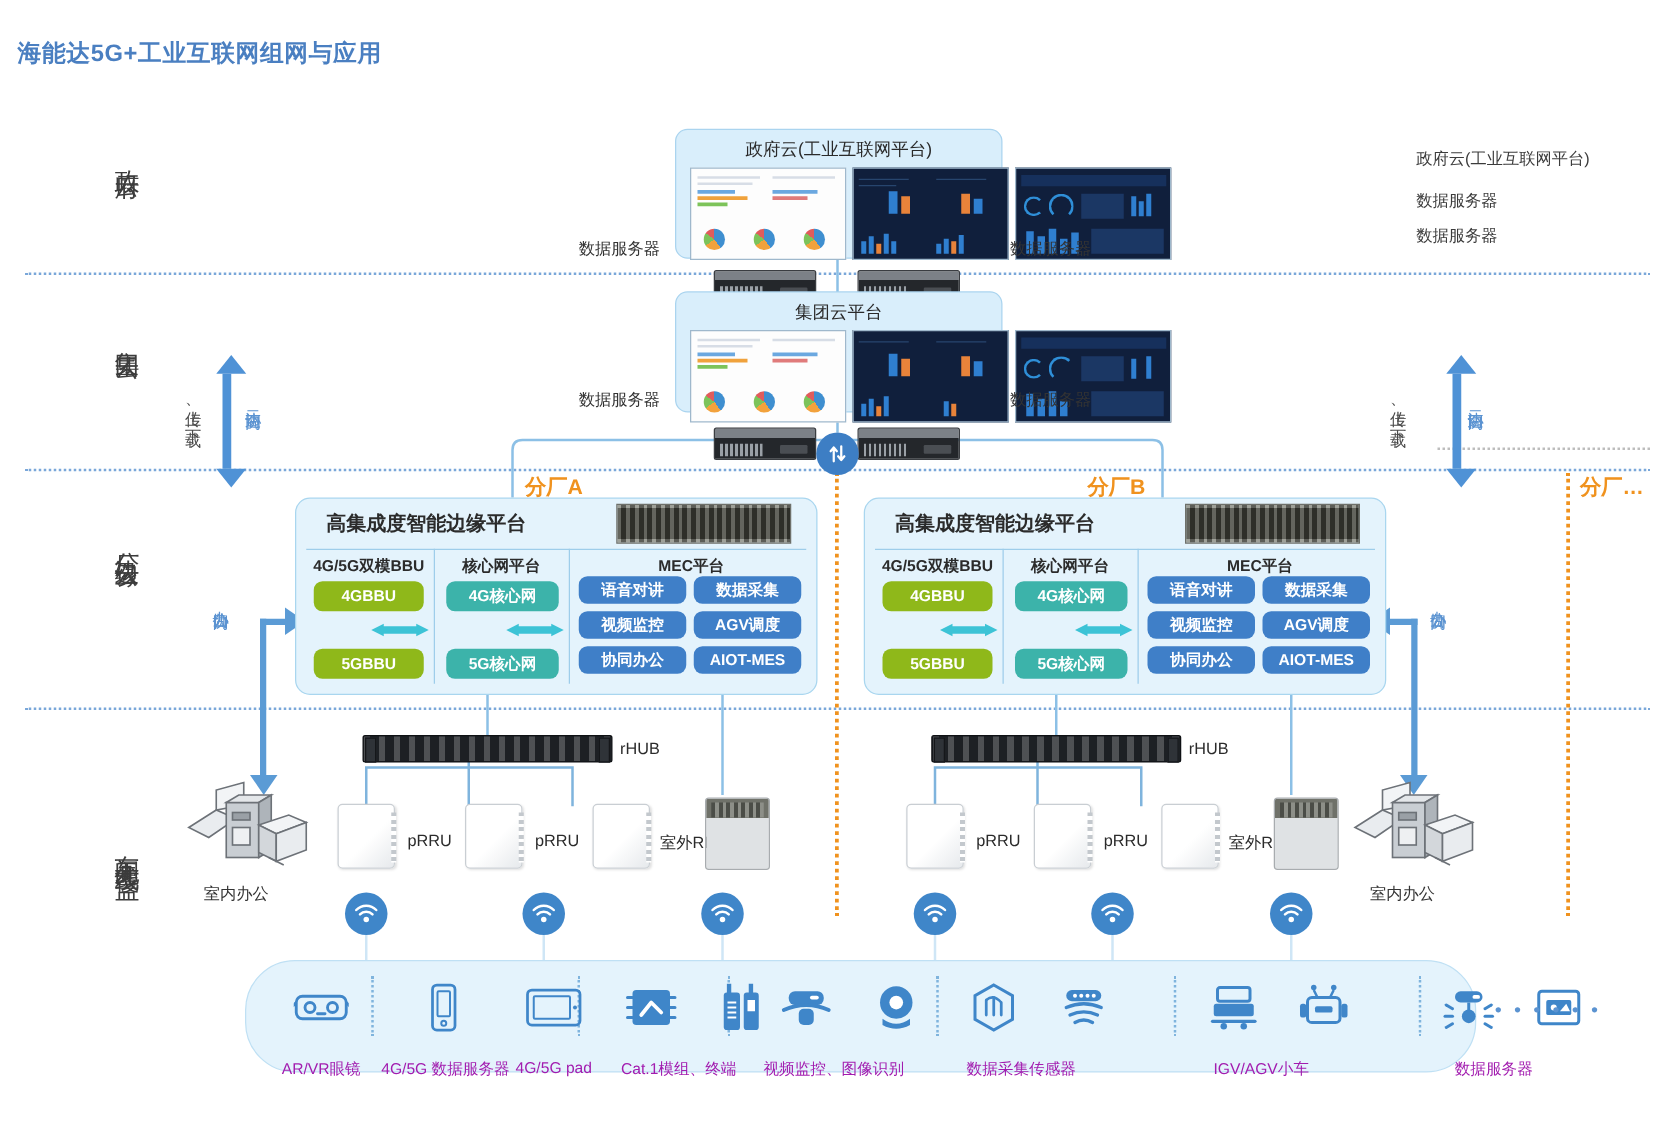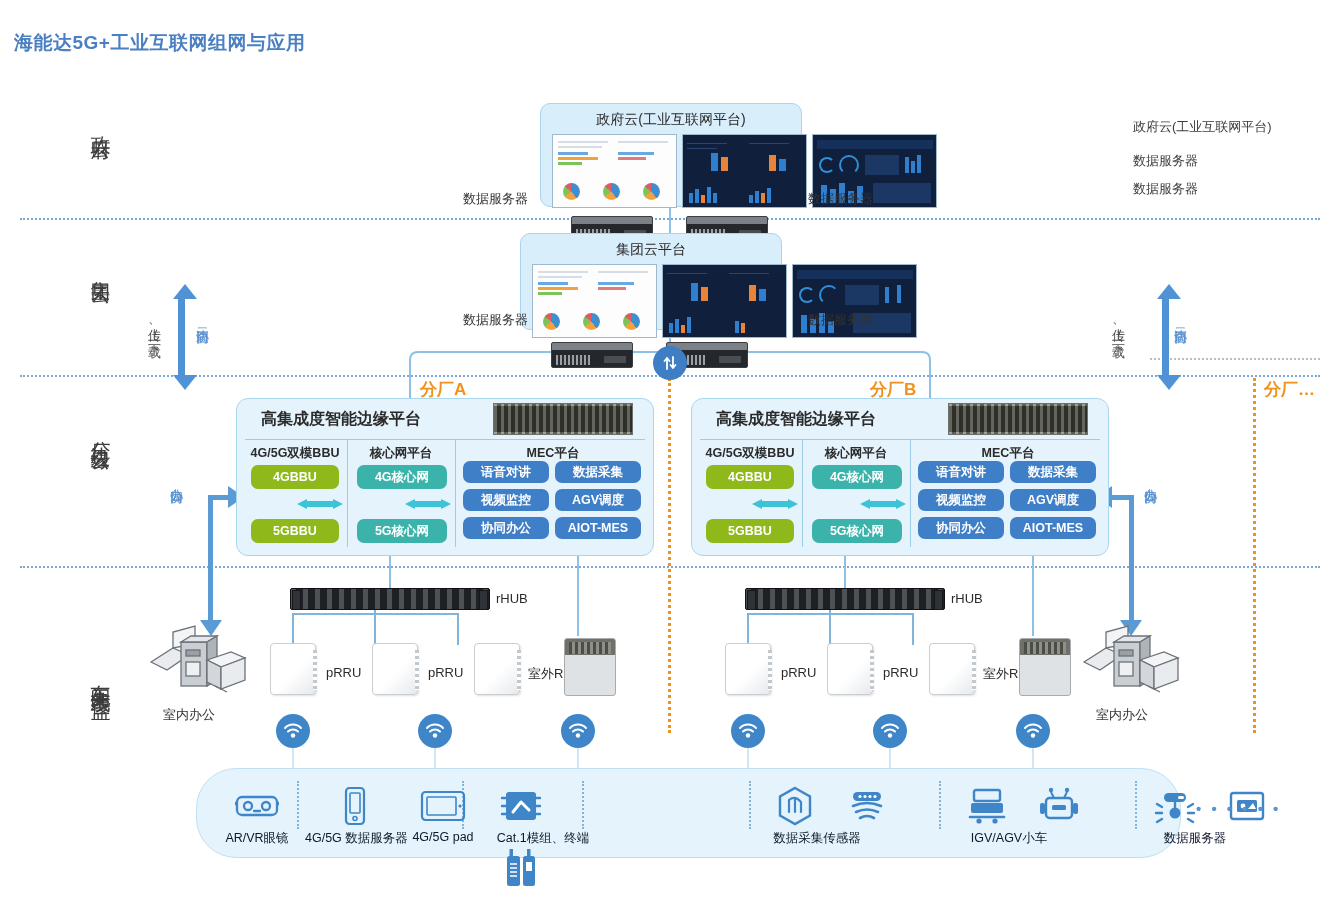--- a/index.html
+++ b/index.html
@@ -192,21 +192,21 @@
 
   
   #device-strip {
     position:absolute; background:#e4f3fc; border:1px solid #bfe0f4;
     border-radius:40px;
   }
   .dev-group { position:absolute; top:14px; display:flex; gap:16px; align-items:flex-start; }
   .dev-item { width:56px; text-align:center; }
   .dev-icon { height:46px; display:flex; align-items:center; justify-content:center; }
   .dev-caption {
-    position:absolute; top:47px; font-size:12.5px; color:#0f172a; text-align:center; white-space:nowrap;
+    position:absolute; top:64px; font-size:12.5px; color:#a21caf; text-align:center; white-space:nowrap;
   }
   .dev-sep { position:absolute; top:12px; height:48px; width:0; border-left:2px dotted #7fb4dd; }
   #strip-ellipsis {
     position:absolute; font-size:15px; color:#5b93d1; letter-spacing:3px; font-weight:700;
   }
   .dashed-top-right { position:absolute; border-top:2px dotted #bdbdbd; }
 </style>
 </head>
 <body>
 
@@ -312,21 +312,21 @@
   <div class="server" style="left:30px; top:112px;"></div>
   <div class="server" style="left:145px; top:112px;"></div>
 </div>
 <div class="abs side-label" style="left:463px; top:190px;">数据服务器</div>
 <div class="abs side-label" style="left:808px; top:190px;">数据服务器</div>
 
 <div class="abs legend-item" style="left:1133px; top:118px;">政府云(工业互联网平台)</div>
 <div class="abs legend-item" style="left:1133px; top:152px;">数据服务器</div>
 <div class="abs legend-item" style="left:1133px; top:180px;">数据服务器</div>
 
-<div class="abs cloud-panel" style="left:520px; top:233px; width:262px; height:97px;text-decoration:underline;">
+<div class="abs cloud-panel" style="left:540px; top:233px; width:262px; height:97px;text-decoration:underline;">
   <div class="cloud-title">集团云平台</div>
   <div class="screens">
     <div class="screen light">
       <div class="sl-row" style="left:5px;top:6px;width:50px"></div>
       <div class="sl-row" style="left:5px;top:11px;width:44px"></div>
       <div class="sl-bar" style="left:5px;top:17px;width:30px;background:#6ba8e0"></div>
       <div class="sl-bar" style="left:5px;top:22px;width:40px;background:#f0a23c"></div>
       <div class="sl-bar" style="left:5px;top:27px;width:24px;background:#7dc35a"></div>
       <div class="sl-row" style="left:65px;top:6px;width:50px"></div>
       <div class="sl-bar" style="left:65px;top:17px;width:36px;background:#6ba8e0"></div>
@@ -635,21 +635,21 @@
         <svg width="46" height="34" viewBox="0 0 46 34">
           <rect x="2" y="3" width="42" height="28" rx="3.5" stroke="#3f86c9" stroke-width="2.2" fill="none"></rect>
           <rect x="7" y="8" width="29" height="18" rx="1" stroke="#3f86c9" stroke-width="1.6" fill="none"></rect>
           <circle cx="40" cy="17" r="1.6" fill="#3f86c9"></circle>
         </svg>
       </div>
     </div>
     <div class="dev-caption" style="left:-12px; width:80px;">4G/5G pad</div>
   </div>
 
-  <div class="dev-group" style="left:296px;flex-direction:column;">
+  <div class="dev-group" style="left:296px;">
     <div class="dev-item">
       <div class="dev-icon">
         <svg width="44" height="36" viewBox="0 0 44 36">
           <rect x="7" y="4" width="30" height="28" rx="3" fill="#3f86c9"></rect>
           <path d="M14 24 L22 14 L30 22" stroke="#fff" stroke-width="3" fill="none" stroke-linecap="round" stroke-linejoin="round"></path>
           <g stroke="#3f86c9" stroke-width="2.4" stroke-linecap="round">
             <path d="M3 10 L7 10 M3 18 L7 18 M3 26 L7 26"></path>
             <path d="M37 10 L41 10 M37 18 L41 18 M37 26 L41 26"></path>
           </g>
         </svg>
@@ -665,20 +665,42 @@
           <g stroke="#fff" stroke-width="1.5">
             <path d="M6 16 L13 16 M6 20 L13 20 M6 24 L13 24 M6 28 L13 28"></path>
           </g>
           <rect x="22" y="14" width="6" height="9" fill="#fff"></rect>
         </svg>
       </div>
     </div>
     <div class="dev-caption" style="left:-2px; width:104px;">Cat.1模组、终端</div>
   </div>
 
+  <div class="dev-group" style="left:420px;">
+    <div class="dev-item">
+      <div class="dev-icon">
+        <svg width="46" height="36" viewBox="0 0 46 36">
+          <rect x="9" y="5" width="28" height="11" rx="5" fill="#3f86c9"></rect>
+          <rect x="26" y="8.5" width="7" height="3" rx="1.5" fill="#fff"></rect>
+          <path d="M5 20 Q23 12 41 20" stroke="#3f86c9" stroke-width="3" fill="none" stroke-linecap="round"></path>
+          <rect x="17" y="19" width="12" height="13" rx="4" fill="#3f86c9"></rect>
+        </svg>
+      </div>
+    </div>
+    <div class="dev-item">
+      <div class="dev-icon">
+        <svg width="36" height="38" viewBox="0 0 36 38">
+          <circle cx="18" cy="15" r="13" fill="#3f86c9"></circle>
+          <circle cx="18" cy="15" r="5.5" fill="#fff"></circle>
+          <path d="M7 28 Q18 36 29 28 L29 33 Q18 39 7 33 Z" fill="#3f86c9"></path>
+        </svg>
+      </div>
+    </div>
+    <div class="dev-caption" style="left:-16px; width:132px;">视频监控、图像识别</div>
+  </div>
 
   <div class="dev-group" style="left:570px;">
     <div class="dev-item">
       <div class="dev-icon">
         <svg width="36" height="40" viewBox="0 0 36 40">
           <path d="M18 2 L33 10.5 L33 29.5 L18 38 L3 29.5 L3 10.5 Z" stroke="#3f86c9" stroke-width="2.4" fill="none"></path>
           <path d="M12 26 L12 14 M18 26 L18 12 M24 26 L24 16" stroke="#3f86c9" stroke-width="2.2" stroke-linecap="round"></path>
           <path d="M12 14 Q18 9 24 16" stroke="#3f86c9" stroke-width="2" fill="none"></path>
         </svg>
       </div>

